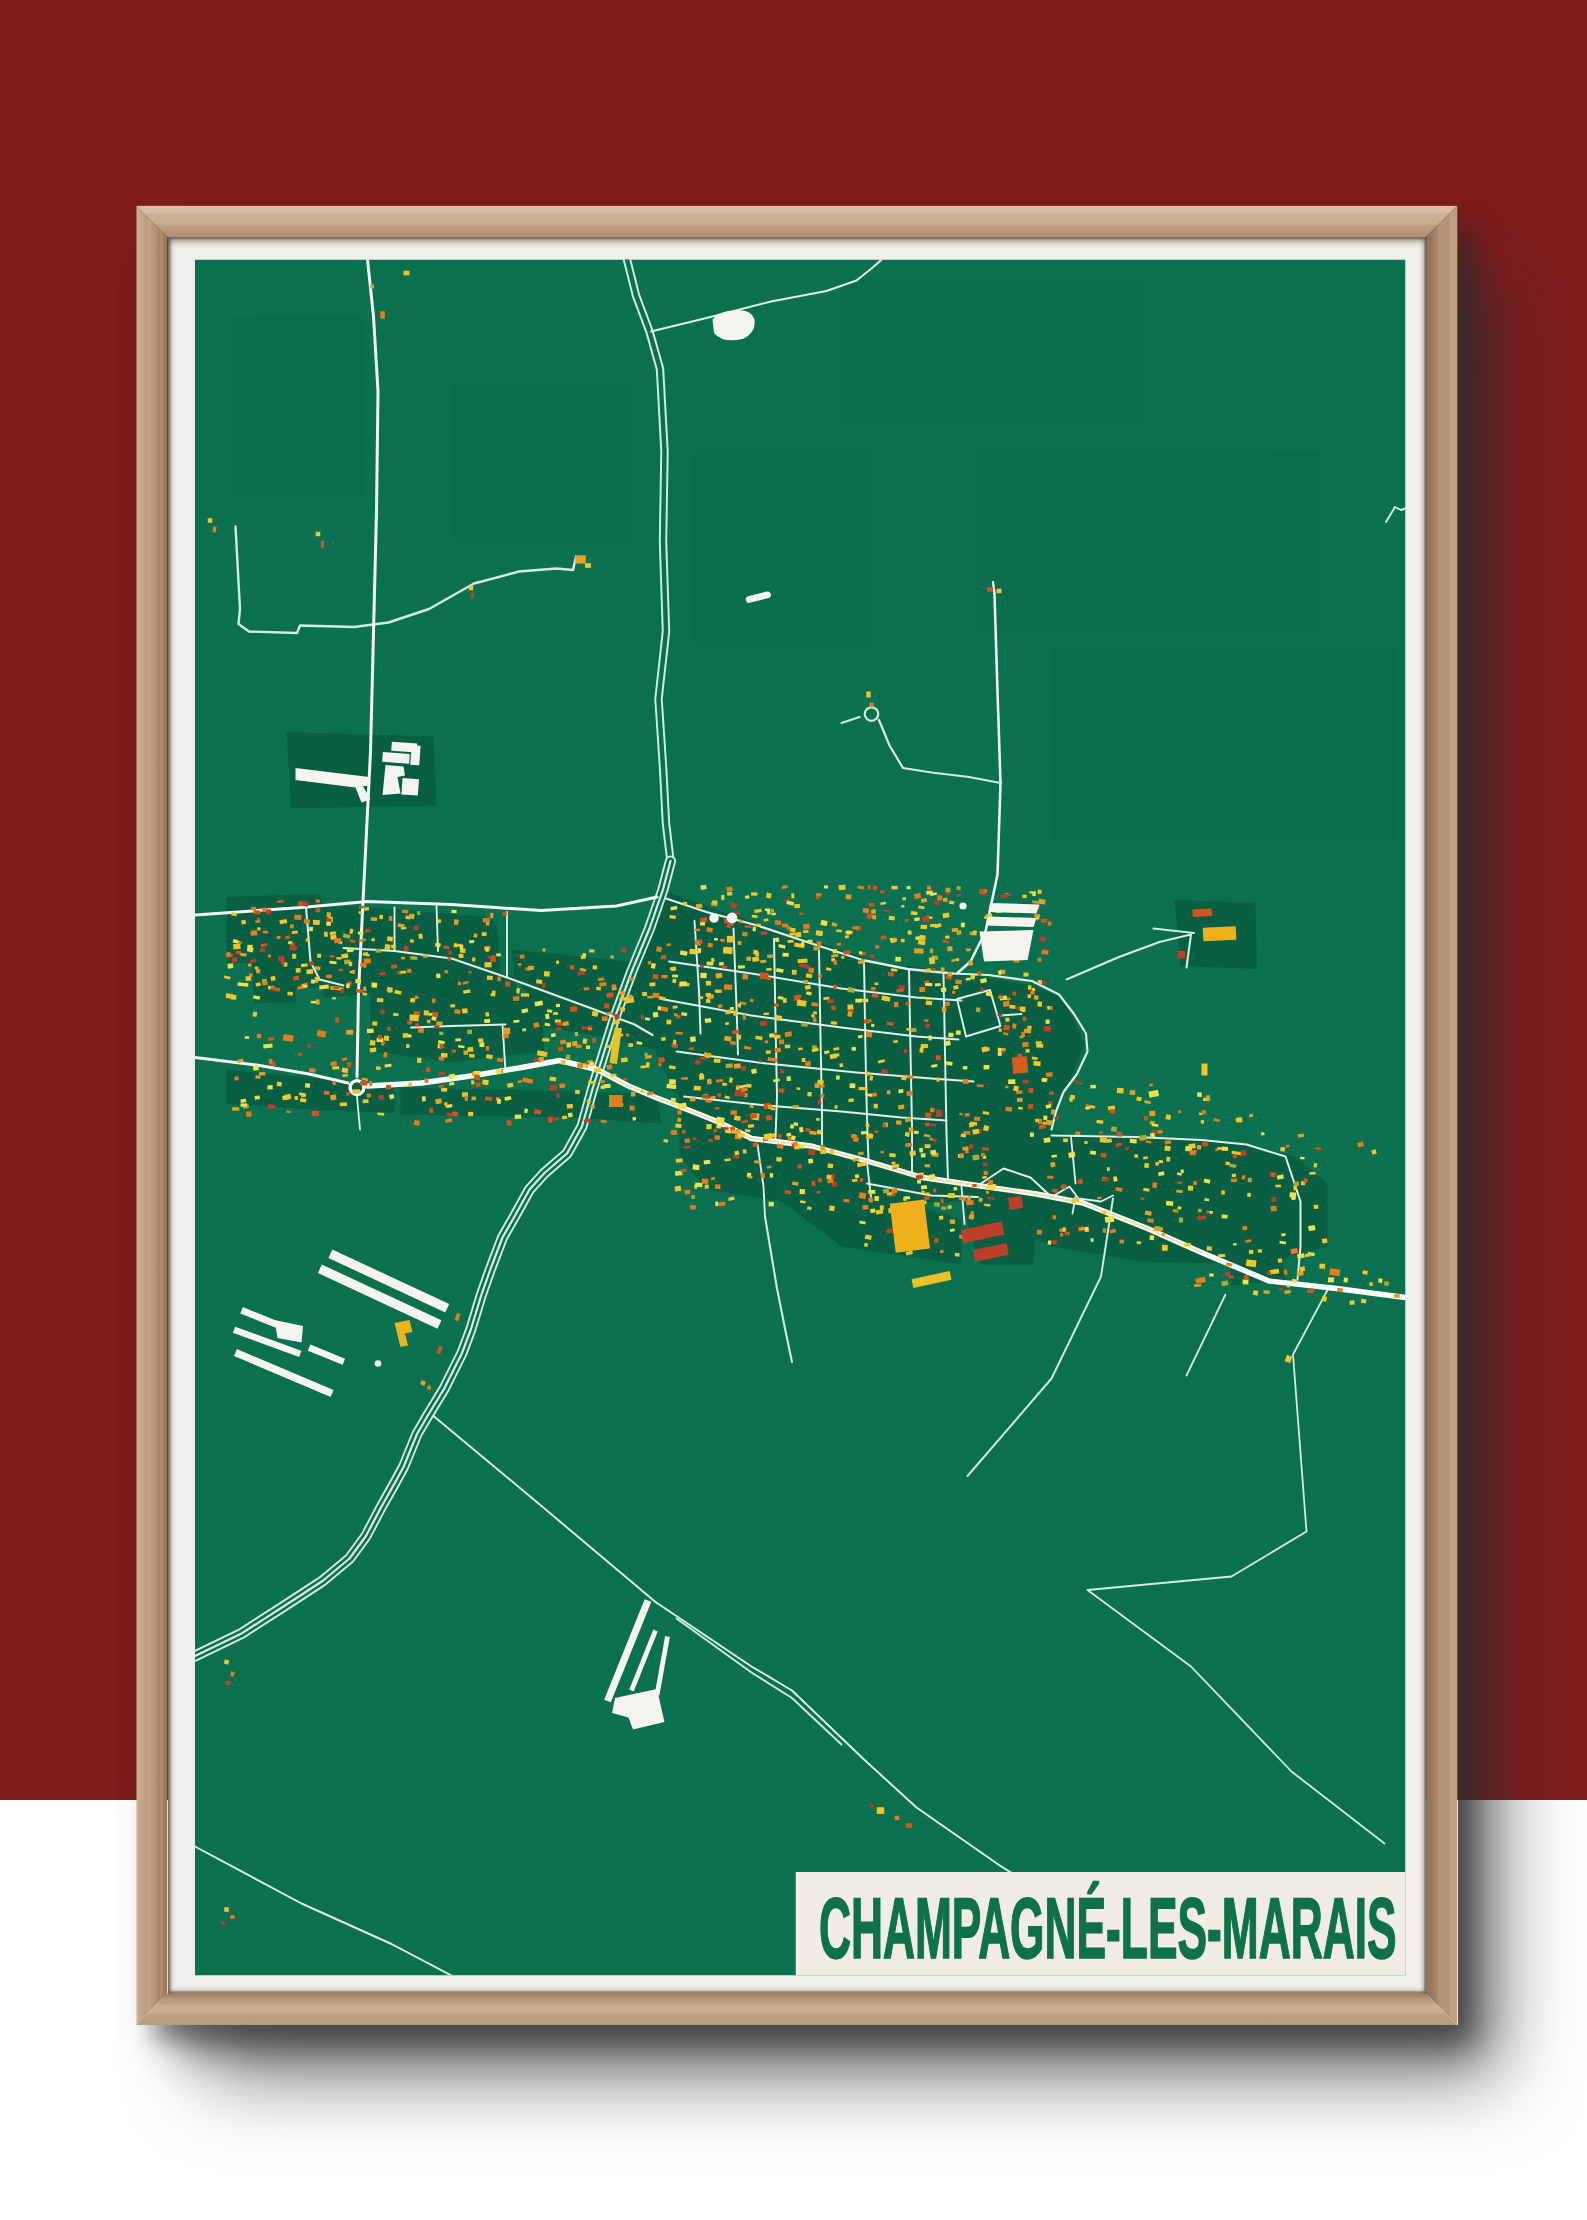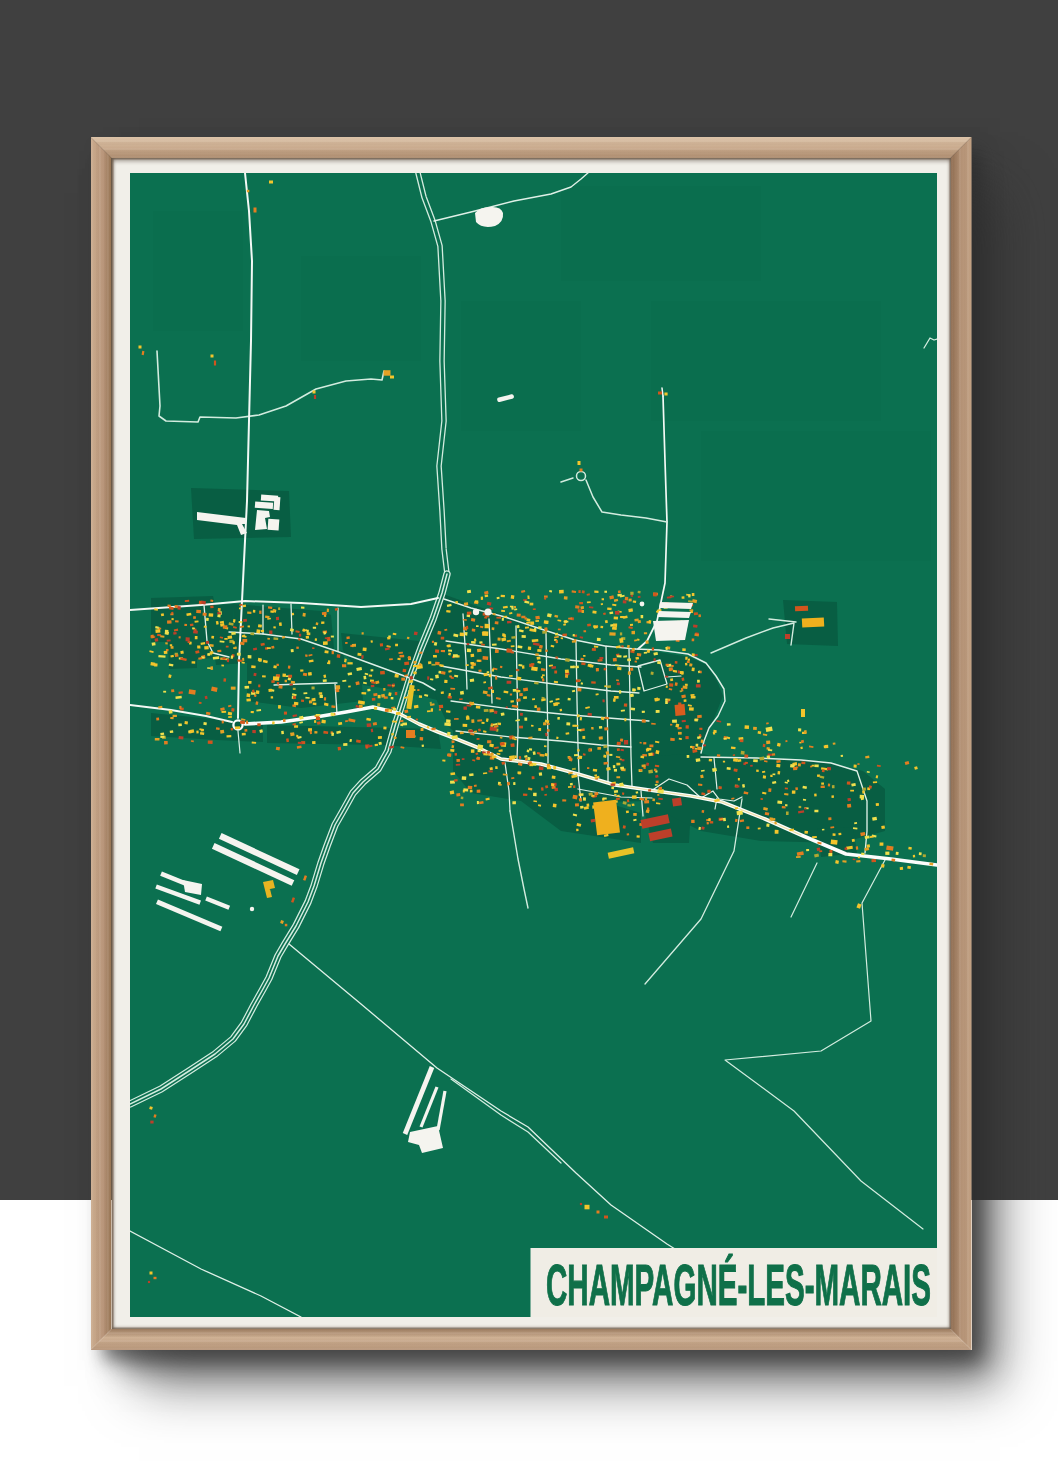--- a/index.html
+++ b/index.html
@@ -1,15 +1,15 @@
 <!DOCTYPE html>
 <html><head><meta charset="utf-8">
 <style>
 html,body{margin:0;padding:0;background:#ffffff;width:1058px;height:1480px;overflow:hidden;font-family:"Liberation Sans",sans-serif;}
-#stage{position:relative;width:1058px;height:1200px;background:#404040;}
+#stage{position:relative;width:1058px;height:1200px;background:#7f1d1d;}
 #frame{position:absolute;left:90.5px;top:137px;width:881px;height:1213px;
 box-shadow:38px 46px 50px -10px rgba(45,45,45,.55),22px 26px 28px -6px rgba(50,50,50,.50),10px 12px 16px -2px rgba(40,40,40,.55);}
 .wood{position:absolute;}
 #wtop{left:0;top:0;width:881px;height:21px;background:linear-gradient(180deg,#dcc3a8,#c8a98c 55%,#ab8a6d);clip-path:polygon(0 0,881px 0,860px 21px,21px 21px);}
 #wbot{left:0;bottom:0;width:881px;height:21px;background:linear-gradient(0deg,#b59478,#cfb194 60%,#9c7c60);clip-path:polygon(21px 0,860px 0,881px 21px,0 21px);}
 #wleft{left:0;top:0;width:21px;height:1213px;background:linear-gradient(90deg,#cbac8e,#b8957a 60%,#93714f);clip-path:polygon(0 0,21px 21px,21px 1192px,0 1213px);}
 #wright{right:0;top:0;width:21px;height:1213px;background:linear-gradient(270deg,#c3a284,#b18f73 60%,#8c6a4e);clip-path:polygon(21px 0,21px 1213px,0 1192px,0 21px);}
 .grain{position:absolute;inset:0;background:repeating-linear-gradient(0deg,rgba(255,255,255,.05) 0 2px,rgba(0,0,0,0) 2px 5px,rgba(105,75,50,.04) 5px 8px);}
 .grainv{position:absolute;inset:0;background:repeating-linear-gradient(90deg,rgba(255,255,255,.05) 0 2px,rgba(0,0,0,0) 2px 5px,rgba(105,75,50,.04) 5px 8px);}
 #mat{position:absolute;left:21px;top:21px;width:839px;height:1171px;background:#f1efe9;

